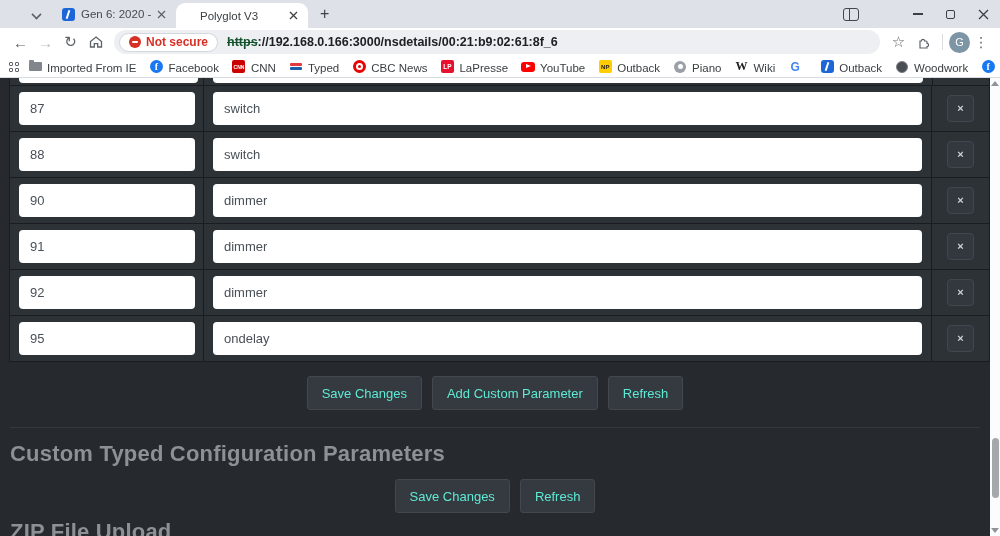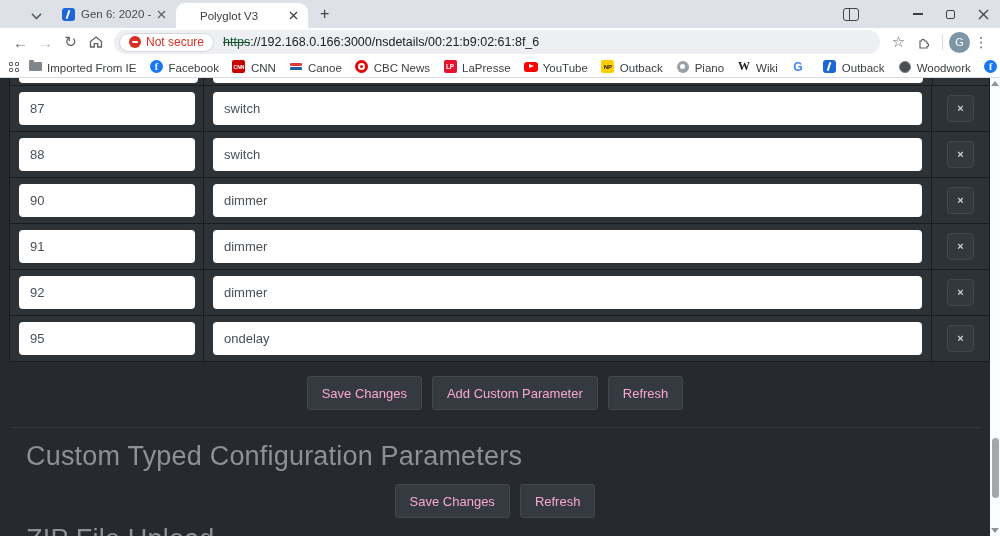--- a/index.html
+++ b/index.html
@@ -27,21 +27,21 @@
   .ic-min { width:10px; height:1.5px; background:#3c4043; }
   .ic-max { width:9px; height:9px; border:1.5px solid #3c4043; border-radius:2px; }
 
   
   .toolbar { height:28px; background:#ffffff; display:flex; align-items:center; padding:0 8px; }
   .navbtn { width:25px; height:24px; display:flex; align-items:center; justify-content:center;
             font-size:15px; color:#5f6368; cursor:pointer; flex:none; }
   .navbtn.disabled { color:#b9bdc2; }
   .home svg { display:block; }
   .omnibox { flex:1; height:24px; background:#edeff3; border-radius:12px; display:flex; align-items:center;
-             margin:0 6px; padding:0 4px 0 5px; cursor:text; }
+             margin:0 6px; padding:0 4px 0 5px; cursor:text;font-weight:bold; }
   .sec-chip { background:#fff; border:1px solid #d4d7dc; border-radius:10px; height:19px;
               display:flex; align-items:center; gap:5px; padding:0 9px; flex:none; cursor:pointer; }
   .sec-icon { width:12px; height:12px; border-radius:50%; background:#d93025; position:relative; }
   .sec-icon::after { content:""; position:absolute; left:3px; top:5px; width:6px; height:2px; background:#fff; border-radius:1px; }
   .sec-text { color:#d93025; font-size:12px; white-space:nowrap; }
   .url { margin-left:9px; font-size:12.5px; color:#202124; white-space:nowrap; overflow:hidden; }
   .url .scheme { color:#14532d; text-decoration:line-through; }
   .tool-right { display:flex; align-items:center; flex:none; }
   .vdiv { width:1px; height:16px; background:#dadce0; margin:0 6px; }
   .avatar { width:21px; height:21px; border-radius:50%; background:#7d95a5; color:#fff; font-size:11px;
@@ -97,25 +97,25 @@
   .col-key { width:194px; border-right:1px solid #191d21; display:flex; align-items:center; padding:0 8px 0 9px; }
   .col-val { flex:1; border-right:1px solid #191d21; display:flex; align-items:center; padding:0 9px; }
   .col-x { width:57px; display:flex; align-items:center; justify-content:center; }
   input.param { width:100%; height:33px; border:none; border-radius:4px; background:#ffffff; color:#495057;
                 font-size:13px; padding:0 11px; font-family:"Liberation Sans",sans-serif; outline:none; }
   .xbtn { width:27px; height:27px; background:#32383e; border:1px solid #41474e; border-radius:4px;
           color:#ced3d9; font-size:11px; font-weight:bold; display:flex; align-items:center;
           justify-content:center; cursor:pointer; line-height:1; }
 
   .btnrow { display:flex; justify-content:center; gap:10px; margin-top:14px; }
-  .dbtn { background:#343a40; color:#f9a8d4; border:1px solid #42484e; border-radius:3px; font-size:13px;
+  .dbtn { background:#343a40; color:#5eead4; border:1px solid #42484e; border-radius:3px; font-size:13px;
           height:33px; padding:16px 14px; display:flex; align-items:center; cursor:pointer;
           font-family:"Liberation Sans",sans-serif; white-space:nowrap; }
   .sep-hr { border:none; border-top:1px solid #33383d; margin:17px 10px 0 10px; }
-  .sec-heading { color:#8d9196; font-size:27px; font-weight:normal; margin:13px 0 0 26px; letter-spacing:.2px; }
+  .sec-heading { color:#8d9196; font-size:22px; font-weight:bold; margin:13px 0 0 10px; letter-spacing:.2px; }
   .btnrow.second { margin-top:12px; }
   .bottom-heading { margin-top:6px; }
 
   
   .pscroll { position:absolute; top:0; right:0; bottom:0; width:10px; background:#fbfcfd; }
   .pscroll .arrow { position:absolute; left:1px; width:0; height:0; border-left:4px solid transparent; border-right:4px solid transparent; cursor:pointer; }
   .pscroll .up { top:3px; border-bottom:5px solid #8f9397; }
   .pscroll .down { bottom:3px; border-top:5px solid #8f9397; }
   .pscroll .thumb { position:absolute; left:1.5px; width:7px; top:360px; height:60px; background:#a5a8ab; border-radius:3.5px; cursor:grab; }
 </style>
@@ -219,21 +219,21 @@
       </span>
     <span>CNN</span>
   </div>
   <div class="bm">
     <span class="bm-ic">
         <span class="ic-canoe">
           <i></i>
           <i></i>
         </span>
       </span>
-    <span>Canoe</span>
+    <span>Typed</span>
   </div>
   <div class="bm">
     <span class="bm-ic">
         <span class="ic-cbc">
           <i></i>
         </span>
       </span>
     <span>CBC News</span>
   </div>
   <div class="bm">

